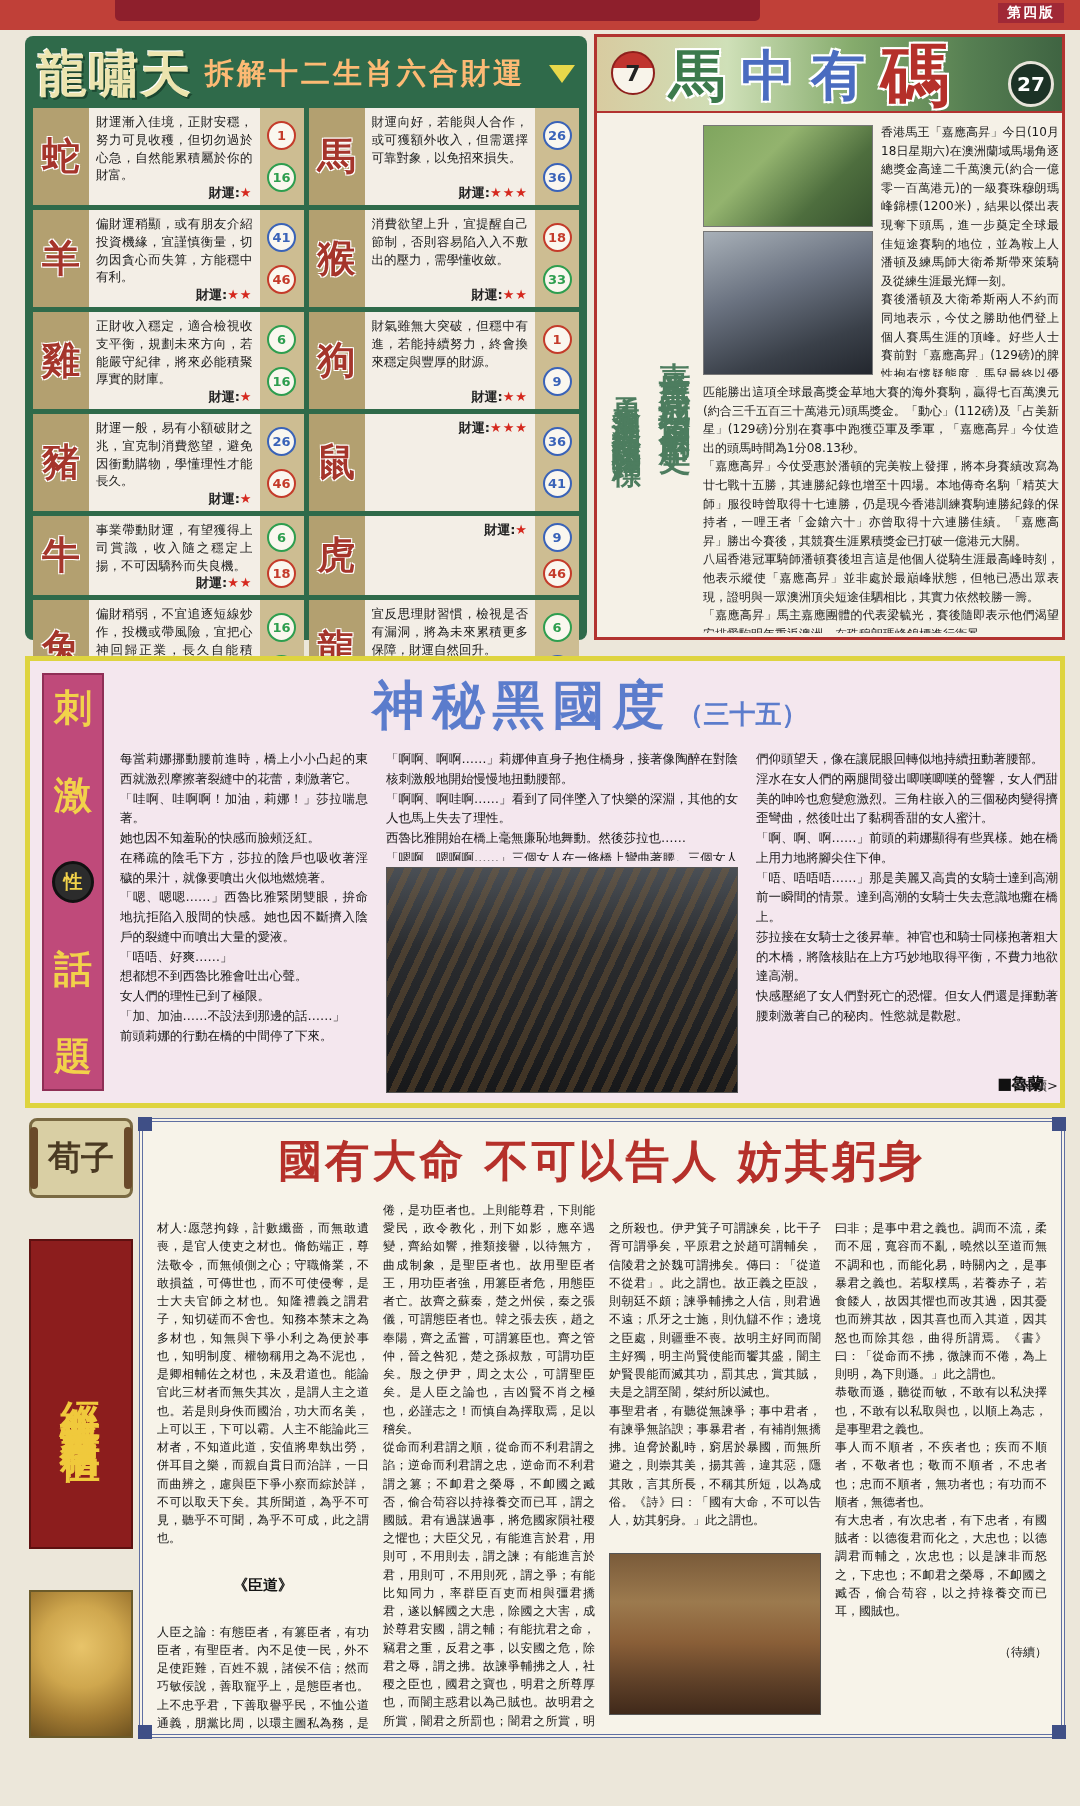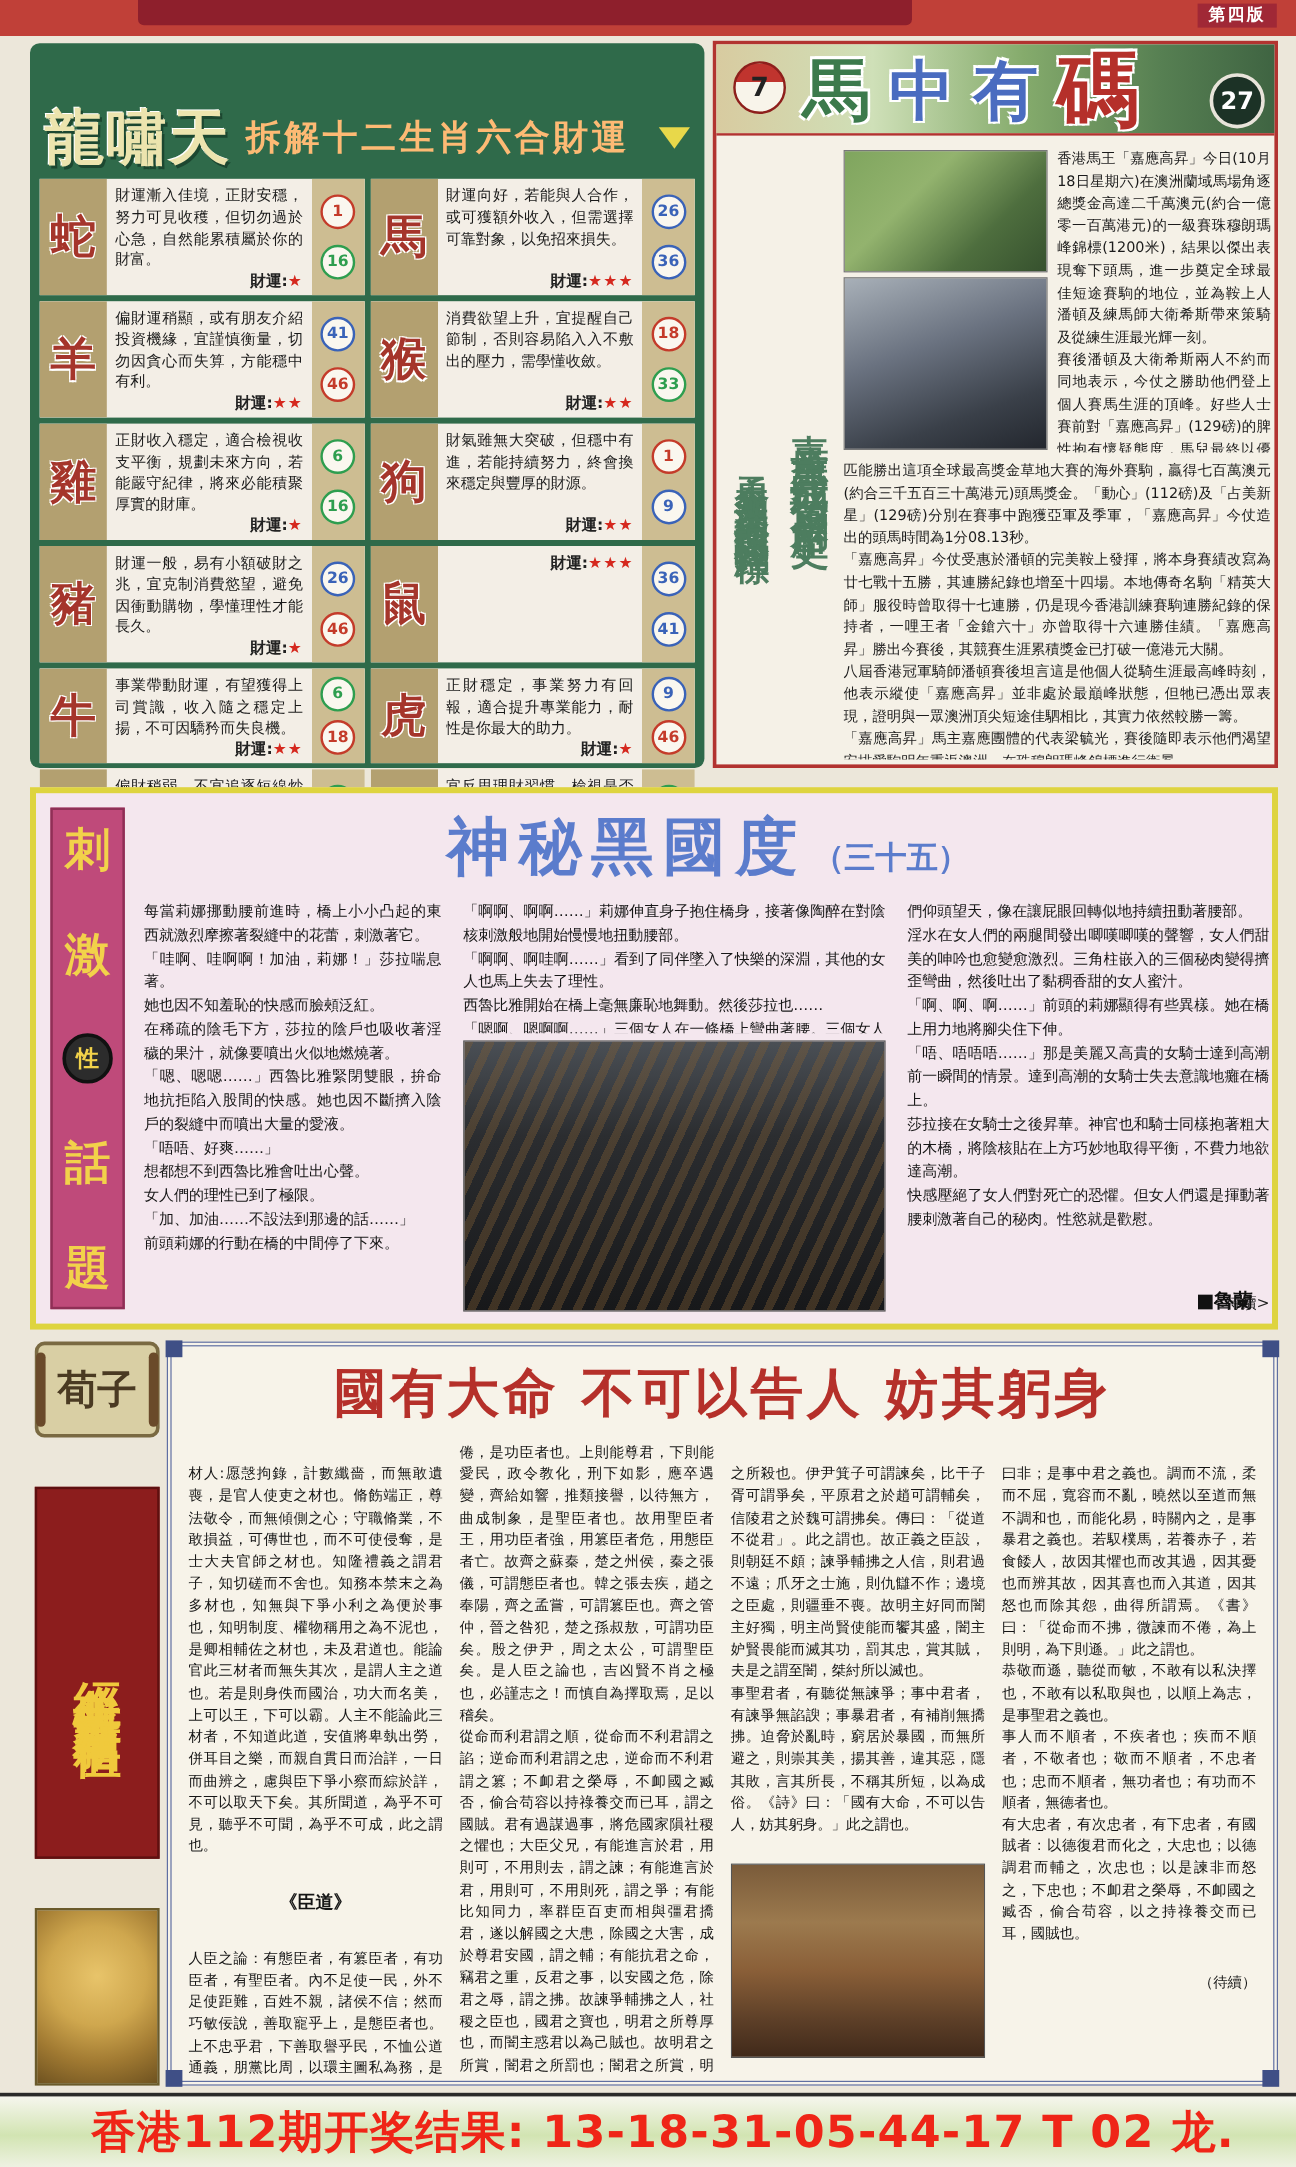--- a/index.html
+++ b/index.html
@@ -6,21 +6,21 @@
   body { background:#888; font-family:"DejaVu Sans",sans-serif; }
   .page { position:relative; width:1080px; height:1806px; background:#ece7da; overflow:hidden; margin:0 auto; }
 
   
   .topbar { position:absolute; left:0; top:0; width:1080px; height:30px; background:#c04038; }
   .topbar-band { position:absolute; left:115px; top:0; width:645px; height:21px; background:#8e1f2c; border-radius:0 0 5px 5px; }
   .edition { position:absolute; right:16px; top:3px; color:#fff; font-size:14px; font-weight:bold; background:#a02836; padding:1px 9px; letter-spacing:2px; }
 
   
   .fortune { position:absolute; left:25px; top:36px; width:562px; height:604px; background:#2f6a4a; border-radius:8px; padding:6px 8px 8px; }
-  .fortune-head { height:64px; display:flex; align-items:center; gap:12px; padding:0 4px;margin-top:41px; }
+  .fortune-head { height:64px; display:flex; align-items:center; gap:12px; padding:0 4px; }
   .brand { font-family:"DejaVu Serif",serif; font-size:50px; font-weight:bold; color:#ece4ae; letter-spacing:2px; text-shadow:2px 2px 0 #1c4730, -1px -1px 0 #ffffff; line-height:1; }
   .fortune-title { font-size:29px; color:#fdba74; font-weight:bold; letter-spacing:3px; white-space:nowrap;font-family:Liberation Mono, monospace; }
   .arrow-icon { width:0; height:0; border-left:13px solid transparent; border-right:13px solid transparent; border-top:18px solid #e8d84a; margin-left:auto; }
   .fortune-grid { display:flex; flex-direction:column; gap:5px; height:520px; margin-top:2px; }
   .frow { flex:1; display:flex; gap:5px; }
   .fcell { flex:1; background:#f3eee6; display:flex; overflow:hidden; }
   .fsign { width:56px; background:#b3a070; display:flex; align-items:center; justify-content:center; font-family:"DejaVu Serif",serif; font-size:38px; font-weight:bold; color:#a5352b; text-shadow:1px 1px 0 #fff,-1px -1px 0 #fff,1px -1px 0 #fff,-1px 1px 0 #fff; }
   .fbody { flex:1; padding:5px 7px 3px; display:flex; flex-direction:column; min-width:0; }
   .ftext { font-size:12.5px; line-height:1.42; color:#1a1a1a; text-align:justify; flex:1; overflow:hidden; }
   .frate { text-align:right; font-size:13px; font-weight:bold; color:#222; white-space:nowrap; }
@@ -221,21 +221,20 @@
             <div class="frate"><span>財運:</span><span class="fstars">★★</span></div>
             </div>
           <div class="fnums">
             <span class="ball" style="color: rgb(46, 158, 79);">6</span>
             <span class="ball" style="color: rgb(196, 59, 42);">18</span>
           </div>
         </div>
         <div class="fcell">
           <div class="fsign">虎</div>
           <div class="fbody">
-              <div class="ftext">正財穩定，事業努力有回報，適合提升專業能力，耐性是你最大的助力。</div>
             <div class="frate"><span>財運:</span><span class="fstars">★</span></div>
             </div>
           <div class="fnums">
             <span class="ball" style="color: rgb(58, 99, 184);">9</span>
             <span class="ball" style="color: rgb(196, 59, 42);">46</span>
           </div>
         </div>
       </div>
 
       <div class="frow">
@@ -371,17 +370,14 @@
           <div>曰非；是事中君之義也。調而不流，柔而不屈，寬容而不亂，曉然以至道而無不調和也，而能化易，時關內之，是事暴君之義也。若馭樸馬，若養赤子，若食餧人，故因其懼也而改其過，因其憂也而辨其故，因其喜也而入其道，因其怒也而除其怨，曲得所謂焉。《書》曰：「從命而不拂，微諫而不倦，為上則明，為下則遜。」此之謂也。
 恭敬而遜，聽從而敏，不敢有以私決擇也，不敢有以私取與也，以順上為志，是事聖君之義也。
 事人而不順者，不疾者也；疾而不順者，不敬者也；敬而不順者，不忠者也；忠而不順者，無功者也；有功而不順者，無德者也。
 有大忠者，有次忠者，有下忠者，有國賊者：以德復君而化之，大忠也；以德調君而輔之，次忠也；以是諫非而怒之，下忠也；不卹君之榮辱，不卹國之臧否，偷合苟容，以之持祿養交而已耳，國賊也。</div>
           <div class="c-continued">（待續）</div>
         </div>
       </div>
     </div>
   </div>
 
-  <div class="resultbar">
-    <span class="result-text">香港112期开奖结果: 13-18-31-05-44-17 T 02 龙.</span>
-  </div>
 
 </div>
 
 </body></html>

